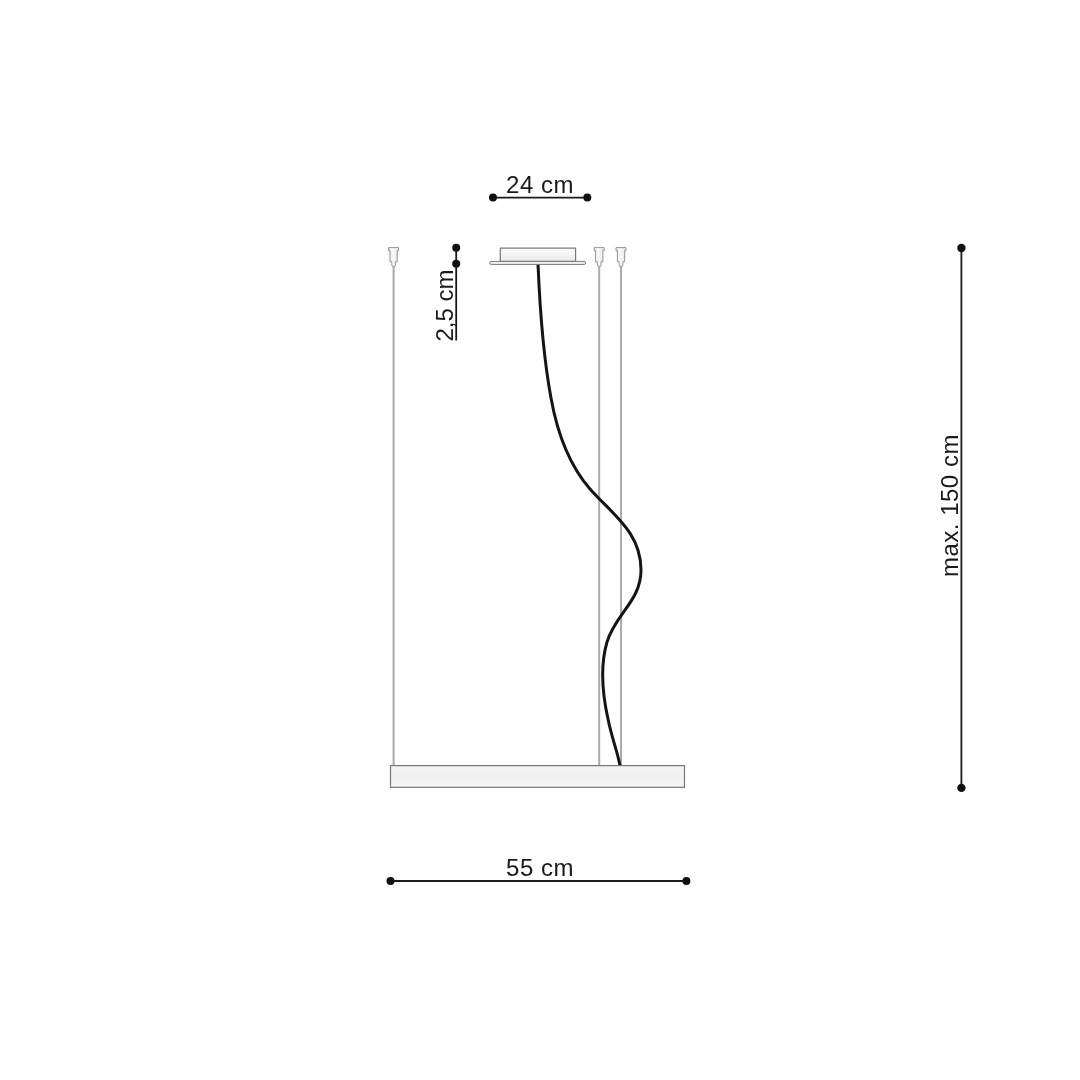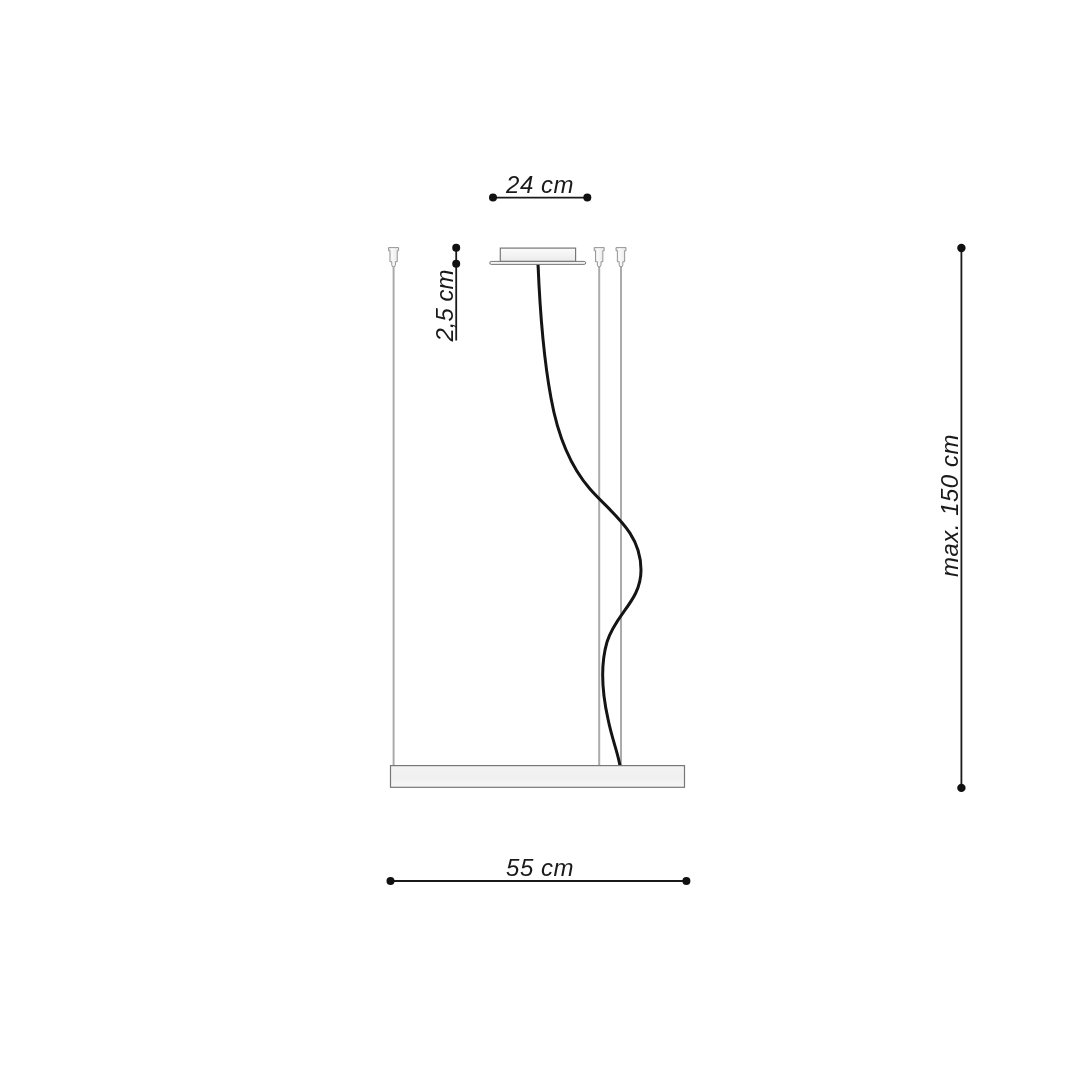--- a/index.html
+++ b/index.html
@@ -1,16 +1,16 @@
 <!DOCTYPE html>
 <html><head>
 <meta charset="utf-8">
 <style>
   html,body{margin:0;padding:0;background:#ffffff;}
-  .page{width:1080px;height:1080px;position:relative;background:#ffffff;overflow:hidden;font-style:italic;}
+  .page{width:1080px;height:1080px;position:relative;background:#ffffff;overflow:hidden;}
   svg{display:block;}
   text{font-family:"Liberation Sans",sans-serif;fill:#1a1a1a;}
 </style>
 </head>
 <body>
 <div class="page">
 <svg width="1080" height="1080" viewBox="0 0 1080 1080">
   <defs>
     <linearGradient id="gBody" x1="0" y1="0" x2="0" y2="1">
       <stop offset="0" stop-color="#fbfbfb"></stop>

